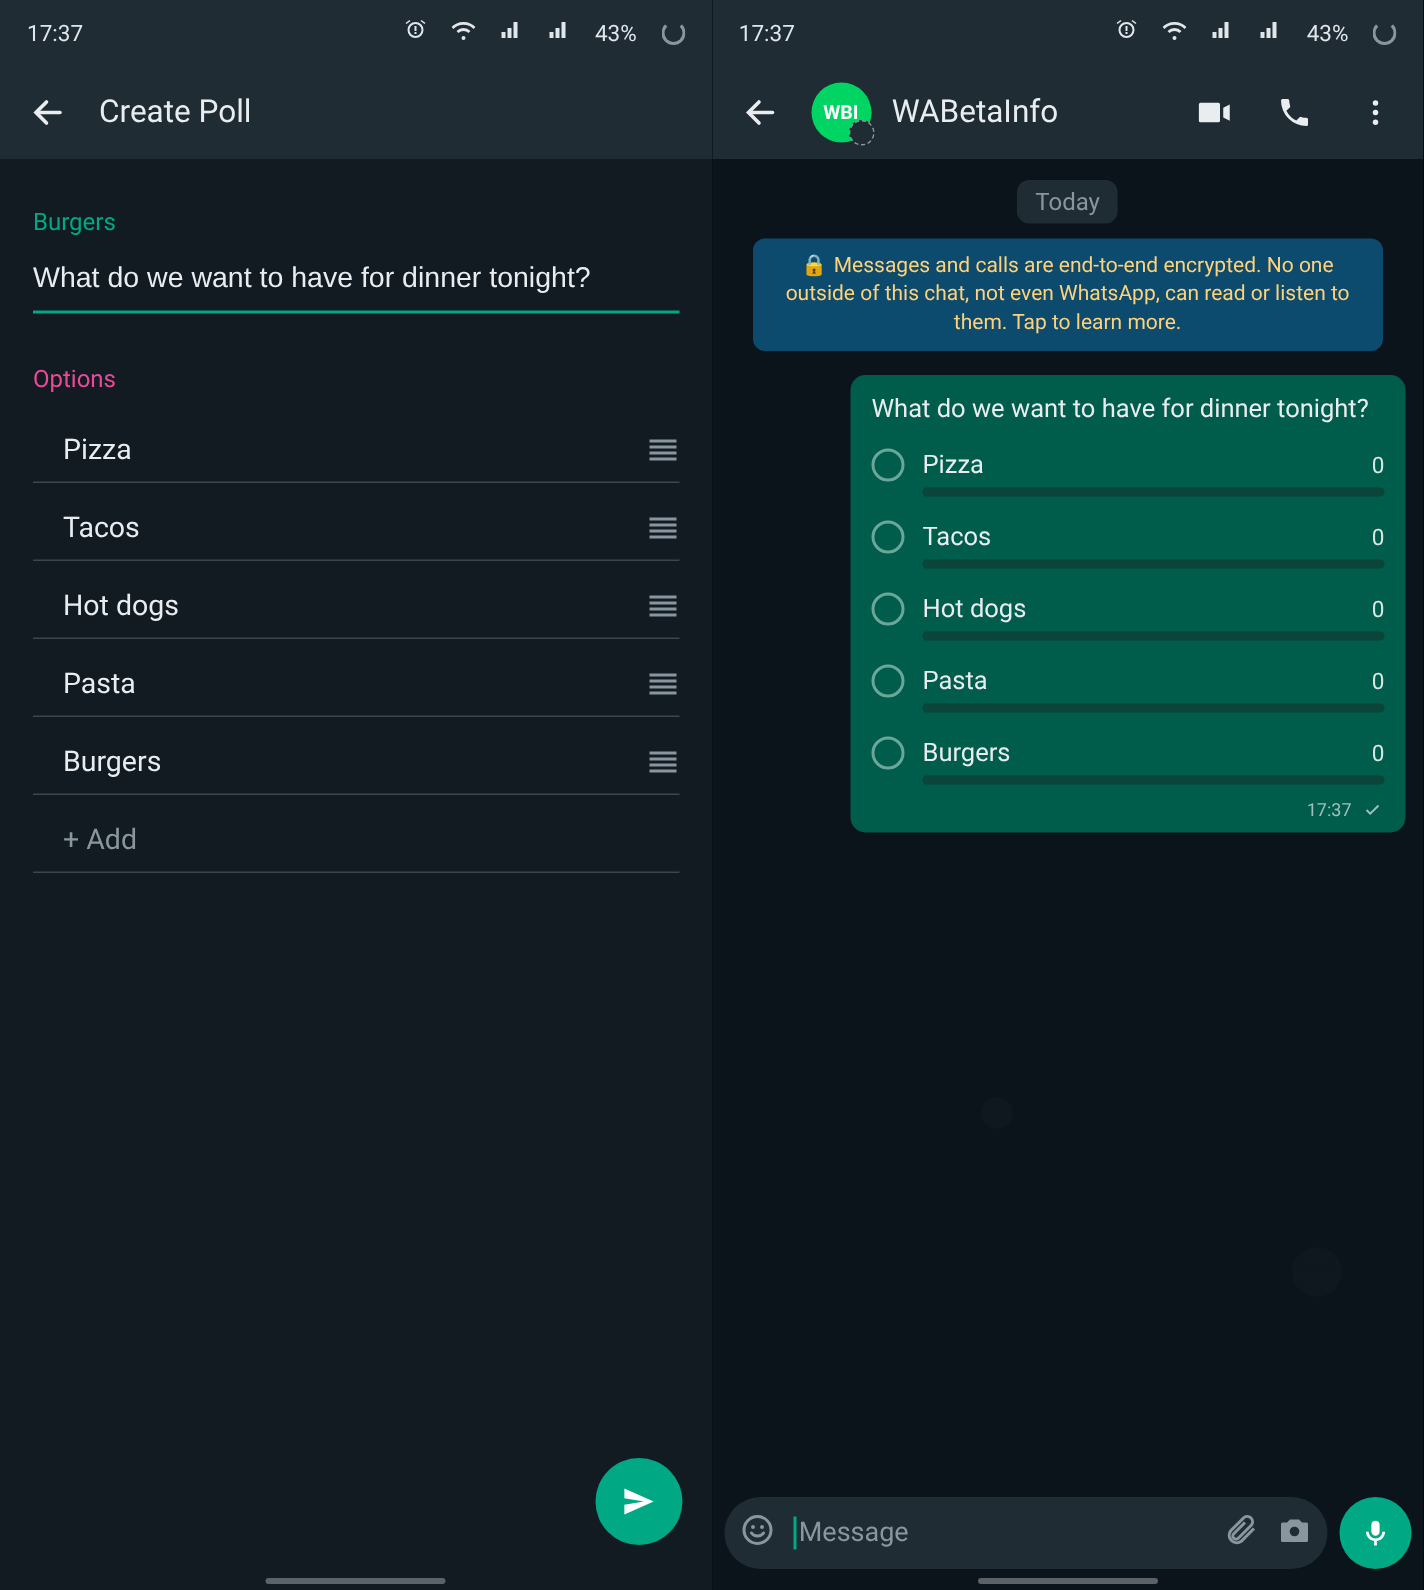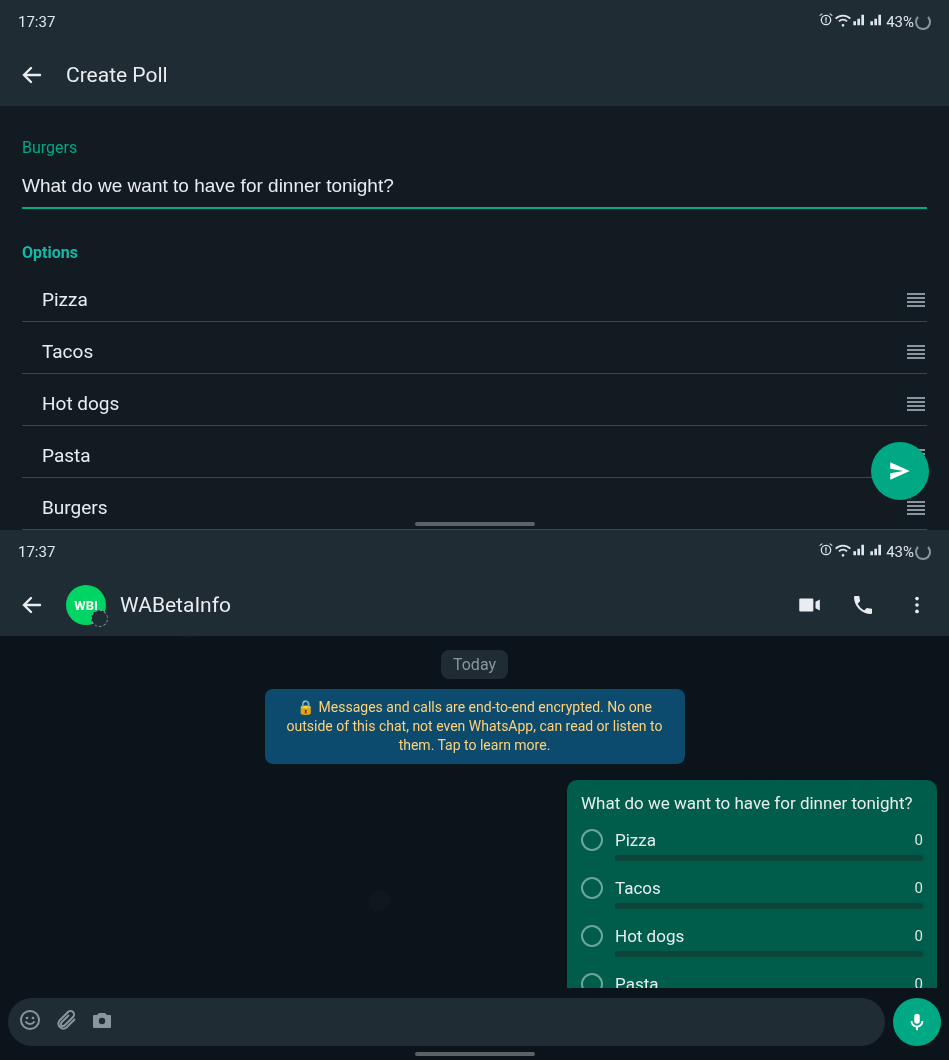--- a/index.html
+++ b/index.html
@@ -3,21 +3,21 @@
 <meta charset="utf-8">
 <style>
   * { box-sizing: border-box; margin: 0; padding: 0; }
   html, body {
     width: 949px;
     height: 1060px;
     font-family: -apple-system, 'Segoe UI', Roboto, sans-serif;
     background: #000;
     overflow: hidden;
   }
-  .screens { display: flex; width: 100%; height: 100%; flex-direction: column; }
+  .screens { display: flex; width: 100%; height: 100%; }
   .screen {
     position: relative;
     flex: 1;
     height: 100%;
     overflow: hidden;
   }
   .screen-left { background: #121B22; }
   .screen-right { background: #0B141A; }
 
   
@@ -26,21 +26,21 @@
     display: flex;
     align-items: center;
     justify-content: space-between;
     padding: 0 18px;
     color: #E0E6EA;
     font-size: 15px;
     background: rgba(0,0,0,0);
   }
   .screen-left .status-bar { background: #1F2C34; }
   .screen-right .status-bar { background: #1F2C34; }
-  .status-right { display: flex; align-items: center; gap: 1px; justify-content: flex-end; }
+  .status-right { display: flex; align-items: center; gap: 16px; justify-content: flex-end; }
   .status-right svg { width: 16px; height: 16px; }
   .spinner {
     width: 16px; height: 16px;
     border: 2px solid #8a969d;
     border-top-color: transparent;
     border-radius: 50%;
   }
 
   
   .app-bar {
@@ -74,21 +74,21 @@
     right: -2px; bottom: -2px;
     width: 15px; height: 15px;
     border-radius: 50%;
     background: #1F2C34;
     border: 1px dashed #8a969d;
   }
 
   
   .poll-body { padding: 32px 22px 0 22px; }
   .field-label { color: #00A884; font-size: 16px; margin-bottom: 12px; }
-  .field-label.muted { color: #14b8a6; font-weight: bold; }
+  .field-label.muted { color: #ec4899; }
   .q-input {
     width: 100%;
     background: transparent;
     border: none;
     border-bottom: 2px solid #00A884;
     color: #E9EDF0;
     font-size: 19px;
     padding: 6px 0 10px 0;
     outline: none;
   }
@@ -337,20 +337,23 @@
         </div>
         <div class="option-row">
           <span class="txt">Burgers</span>
           <span class="drag-lines">
               <span></span>
               <span></span>
               <span></span>
               <span></span>
             </span>
         </div>
+        <div class="option-row add">
+          <span class="txt">+ Add</span>
+        </div>
       </div>
     </div>
 
     <div class="fab">
       <svg width="26" height="26" viewBox="0 0 24 24" fill="#fff">
           <path d="M3 20l18-8L3 4v6l12 2-12 2z"></path>
         </svg>
     </div>
 
     <div class="nav-pill"></div>
@@ -472,20 +475,21 @@
     <div class="input-bar">
       <div class="input-field">
         <span>
           <svg width="24" height="24" viewBox="0 0 24 24" fill="#8A969D">
               <circle cx="12" cy="12" r="9" fill="none" stroke="#8A969D" stroke-width="2"></circle>
               <circle cx="9" cy="10" r="1.3"></circle>
               <circle cx="15" cy="10" r="1.3"></circle>
               <path d="M8 14c1 1.5 2.5 2 4 2s3-.5 4-2" fill="none" stroke="#8A969D" stroke-width="2" stroke-linecap="round"></path>
             </svg>
         </span>
+        <span class="msg">Message</span>
         <span>
           <svg width="24" height="24" viewBox="0 0 24 24" fill="none" stroke="#8A969D" stroke-width="2">
               <path d="M21 11l-8.5 8.5a5 5 0 0 1-7-7L14 4a3.5 3.5 0 0 1 5 5l-8.5 8.5a2 2 0 0 1-3-3L15 7"></path>
             </svg>
         </span>
         <span>
           <svg width="24" height="24" viewBox="0 0 24 24" fill="#8A969D">
               <path d="M4 7h3l2-2h6l2 2h3a1 1 0 0 1 1 1v11a1 1 0 0 1-1 1H4a1 1 0 0 1-1-1V8a1 1 0 0 1 1-1z"></path>
               <circle cx="12" cy="13" r="3.2" fill="#1F2C34"></circle>
             </svg>

